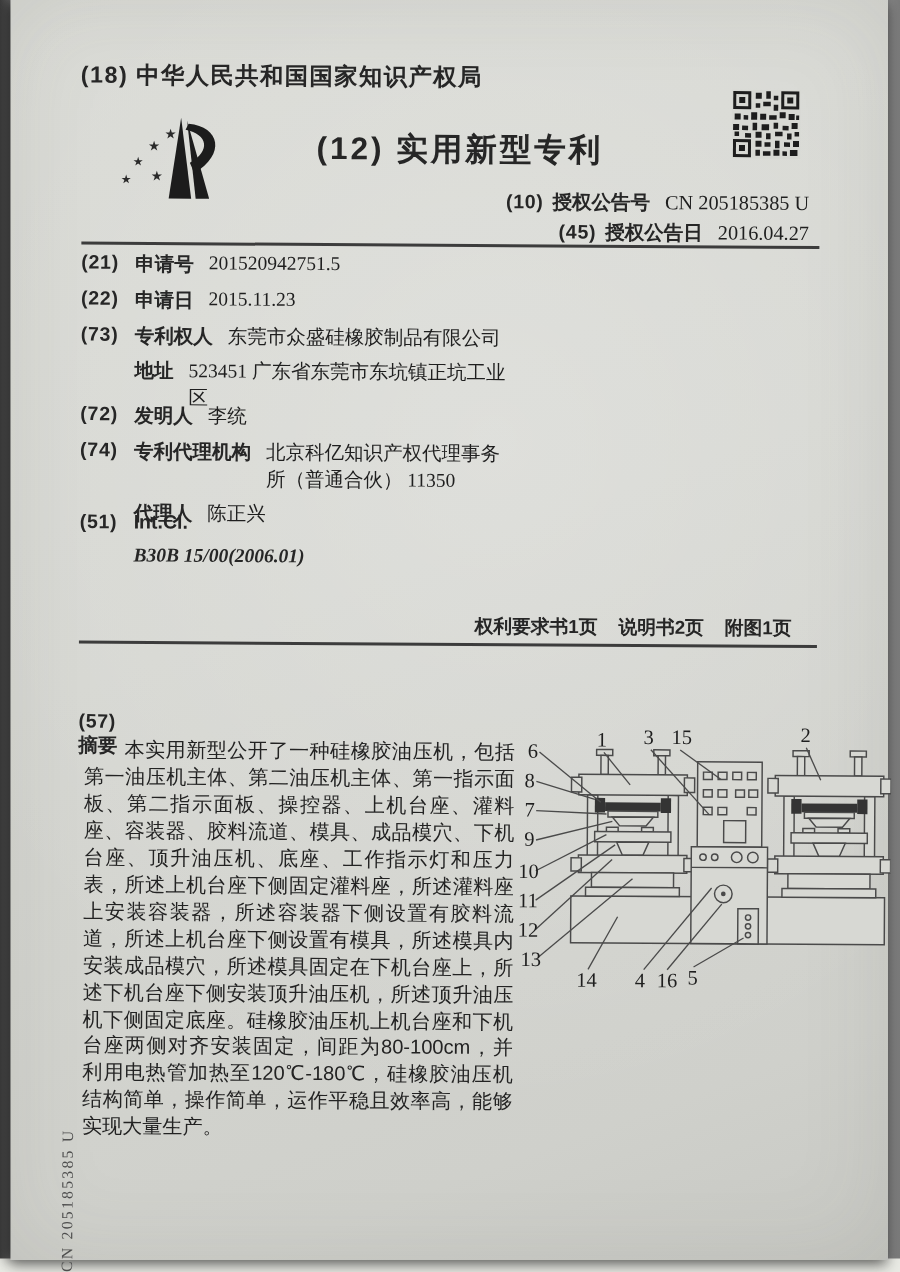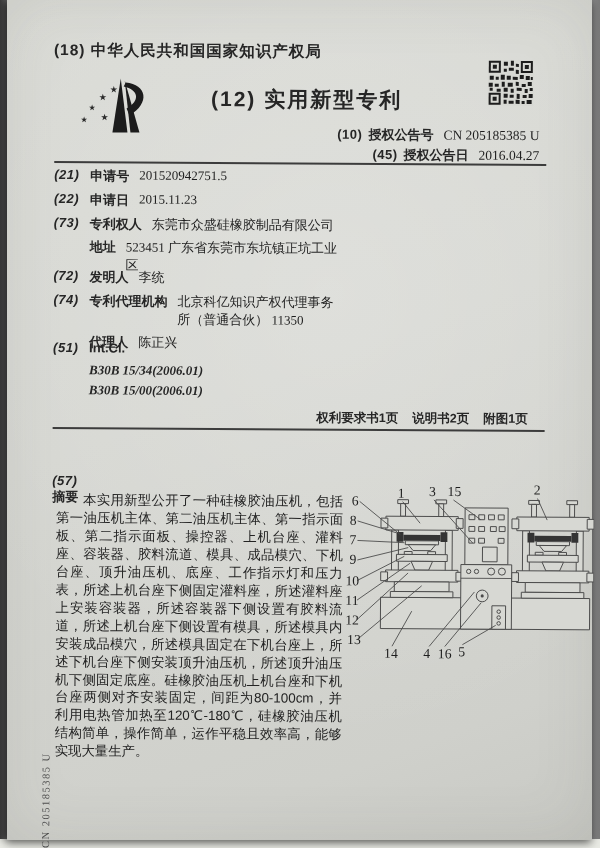--- a/index.html
+++ b/index.html
@@ -21,21 +21,21 @@
   .abs{position:absolute;}
   .code{font-weight:bold;letter-spacing:.5px;margin-right:6px;white-space:nowrap;}
   .lbl{font-weight:bold;margin-right:10px;white-space:nowrap;}
   .val{font-family:"Liberation Serif",serif;color:#1f1f1f;}
   .office-row{top:40px;left:47px;font-size:15.5px;font-weight:bold;letter-spacing:1px;}
   .doc-type{top:84px;left:150px;width:300px;text-align:center;font-size:21px;font-weight:bold;letter-spacing:2px;}
   .pub-row{right:52px;font-size:13px;text-align:right;white-space:nowrap;}
   .pub-row .val{font-size:13.5px;}
   .rule{left:48px;width:492px;height:2px;background:#3c3c3c;}
   .b-row{left:48px;font-size:13px;display:flex;align-items:flex-start;}
-  .b-row .code{width:34px;margin-right:2px;font-style:italic;}
+  .b-row .code{width:34px;margin-right:2px;}
   .sub-indent{margin-top:5px;}
   .wrapval{display:inline-block;vertical-align:top;}
   .intcl-classes{margin-top:5px;font-family:"Liberation Serif",serif;font-style:italic;font-weight:bold;font-size:13px;line-height:20px;}
   .pages-note{top:408px;right:62px;font-size:12.5px;font-weight:bold;display:flex;gap:14px;}
   .title-line{font-size:13.5px;}
   .abstract{top:491px;left:52px;width:287px;font-size:13.4px;line-height:17.95px;text-align:justify;color:#232323;}
   .abstract p{margin:0;text-indent:2em;}
   .side-code{top:748px;left:38px;height:100px;writing-mode:vertical-rl;transform:rotate(180deg);
     font-family:"Liberation Serif",serif;font-size:10.5px;color:#4e4e4e;letter-spacing:1.5px;white-space:nowrap;}
   .figure-wrap{top:476px;left:332px;width:258px;}
@@ -177,21 +177,20 @@
         <span class="lbl">代理人</span><span class="val">陈正兴</span>
       </div>
     </div>
   </div>
 
   <div class="abs b-row" style="top:340px;">
     <span class="code">(51)</span>
     <div>
       <div class="lbl">Int.Cl.</div>
       <div class="intcl-classes">
-        <div>B30B 15/34(2006.01)</div>
         <div>B30B 15/00(2006.01)</div>
       </div>
     </div>
   </div>
 
   <div class="abs pages-note">
     <span>权利要求书1页</span>
     <span>说明书2页</span>
     <span>附图1页</span>
   </div>

